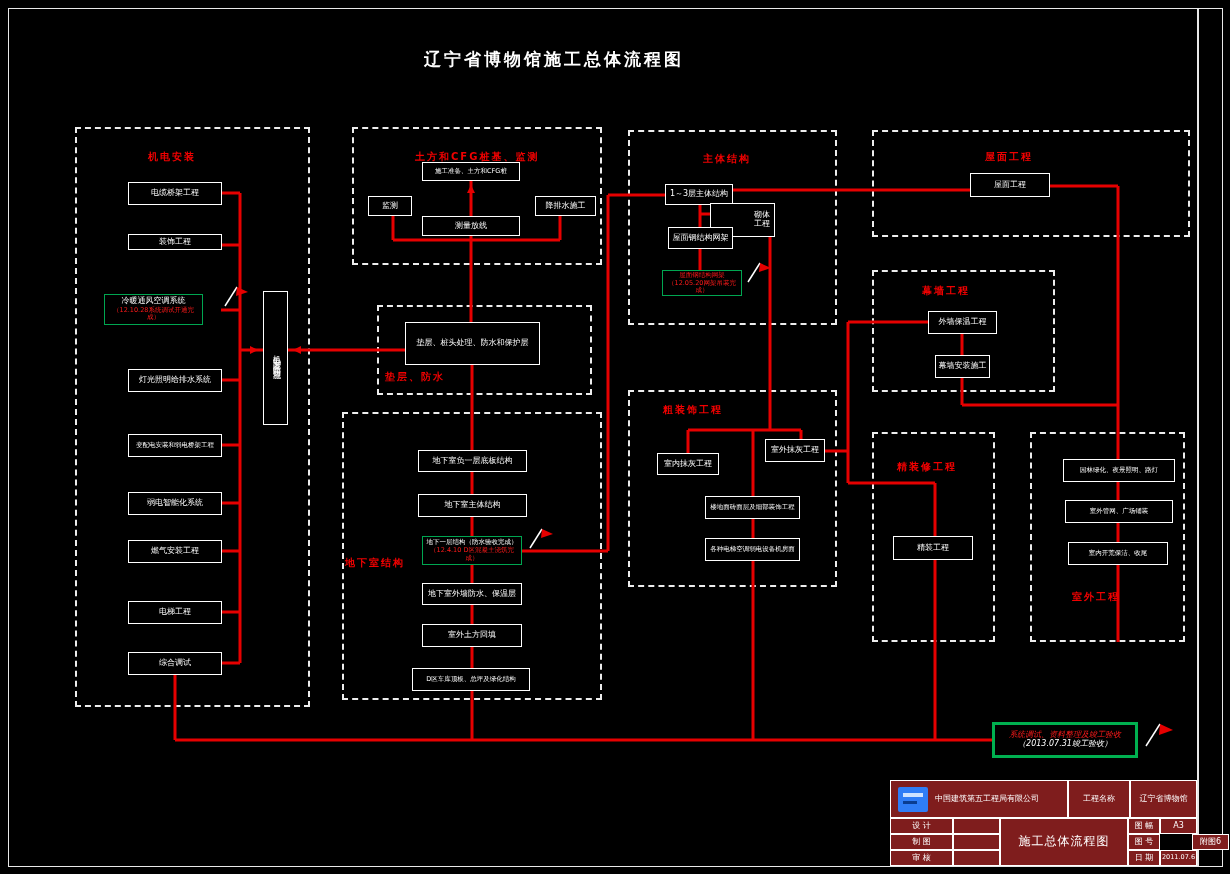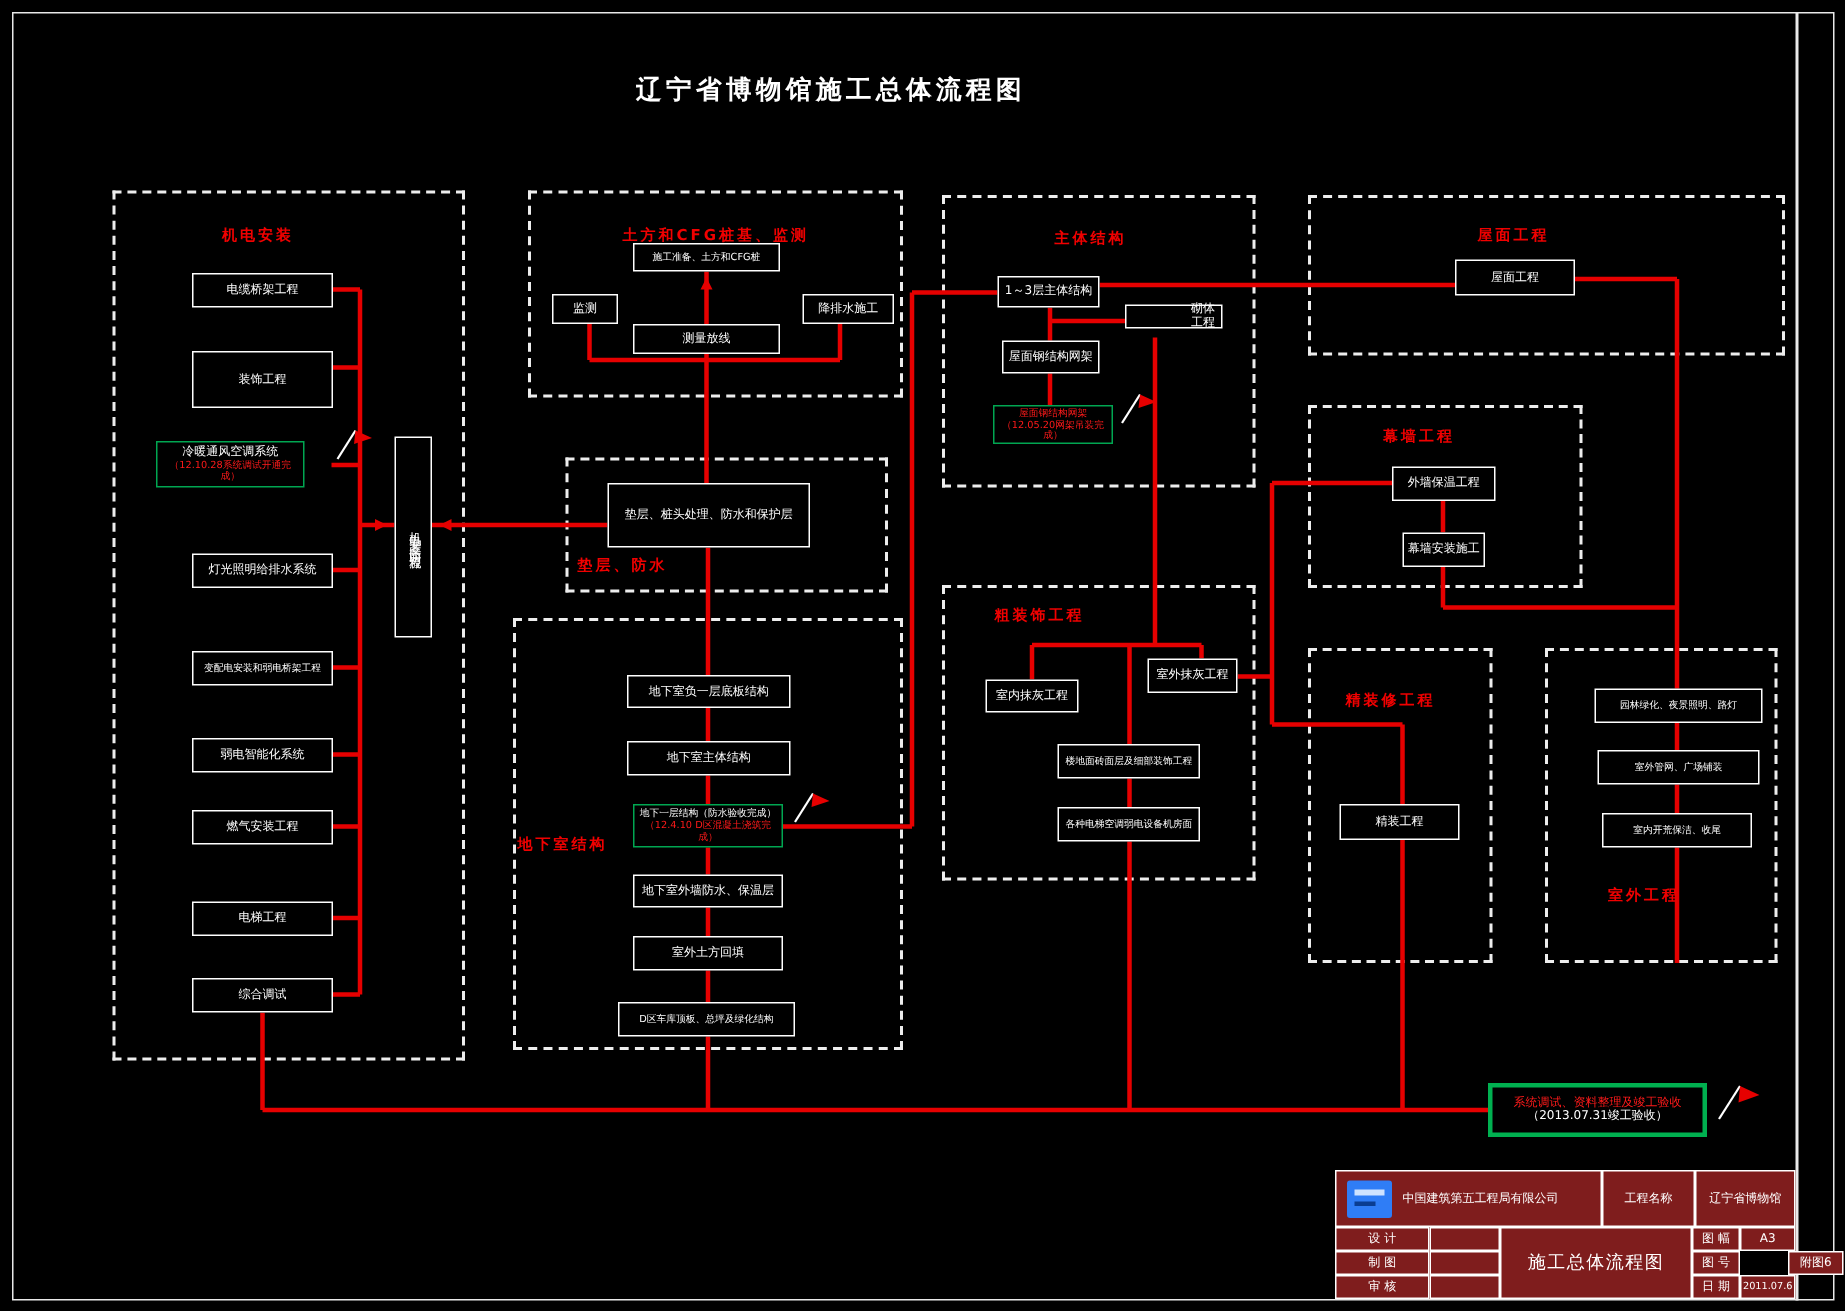--- a/index.html
+++ b/index.html
@@ -10,21 +10,21 @@
   .sec{position:absolute;border:2px dashed #ededed;z-index:0;box-sizing:border-box;}
   .stitle{position:absolute;color:#f00000;font-weight:bold;font-size:10px;letter-spacing:2px;white-space:nowrap;z-index:2;}
   .bx{position:absolute;background:#000;border:1px solid #fff;color:#fff;display:flex;
       align-items:center;justify-content:center;text-align:center;font-size:8px;line-height:1.1;
       z-index:2;box-sizing:border-box;padding:1px 2px;}
   .xs{font-size:6.5px;}
   .green{border-color:#00a651;flex-direction:column;}
   .green .l2{font-size:6.5px;color:#ff1a1a;margin-top:1px;}
   .redtxt{color:#ff1a1a;}
   .vbox{writing-mode:vertical-rl;text-orientation:upright;letter-spacing:2px;font-size:8px;}
-  .done{border:3px solid #00b050;flex-direction:column;font-size:8px;}
+  .done{border:3px solid #00b050;flex-direction:column;font-size:8px;font-style:italic;}
   svg.lines{position:absolute;left:0;top:0;z-index:1;}
   .flag{position:absolute;z-index:3;}
   
   .tb{position:absolute;z-index:2;color:#fff;font-size:8px;}
   .tb .cell{position:absolute;border:1px solid #fff;box-sizing:border-box;display:flex;
             align-items:center;justify-content:center;text-align:center;background:#7f1d1d;line-height:1.1;}
   .tb .left{justify-content:flex-start;padding-left:6px;}
   .logo{position:absolute;background:#2f7df6;border-radius:2px;}
   .logo:after{content:"";position:absolute;left:5px;top:6px;width:20px;height:4px;background:#cfe3ff;}
   .logo:before{content:"";position:absolute;left:5px;top:14px;width:14px;height:3px;background:#0a3d91;}
@@ -70,21 +70,21 @@
     <g fill="#e60000" stroke="none">
       <polygon points="250,346 258,350 250,354"></polygon>
       <polygon points="301,346 293,350 301,354"></polygon>
       <polygon points="467,193 471,185 475,193"></polygon>
     </g>
   </svg>
 
   <div class="sec" style="left:75px;top:127px;width:235px;height:580px;"></div>
   <div class="stitle" style="left:148px;top:150px;">机电安装</div>
   <div class="bx" style="left:128px;top:182px;width:94px;height:23px;">电缆桥架工程</div>
-  <div class="bx" style="left:128px;top:234px;width:94px;height:38px;">装饰工程</div>
+  <div class="bx" style="left:128px;top:234px;width:94px;height:16px;">装饰工程</div>
   <div class="bx green" style="left:104px;top:294px;width:99px;height:31px;">
     <span>冷暖通风空调系统</span>
     <span class="l2">（12.10.28系统调试开通完成）</span>
   </div>
   <div class="bx" style="left:128px;top:369px;width:94px;height:23px;">灯光照明给排水系统</div>
   <div class="bx xs" style="left:128px;top:434px;width:94px;height:23px;">变配电安装和弱电桥架工程</div>
   <div class="bx" style="left:128px;top:492px;width:94px;height:23px;">弱电智能化系统</div>
   <div class="bx" style="left:128px;top:540px;width:94px;height:23px;">燃气安装工程</div>
   <div class="bx" style="left:128px;top:601px;width:94px;height:23px;">电梯工程</div>
   <div class="bx" style="left:128px;top:652px;width:94px;height:23px;">综合调试</div>
@@ -109,21 +109,21 @@
     <span>地下一层结构（防水验收完成）</span>
     <span class="l2">（12.4.10 D区混凝土浇筑完成）</span>
   </div>
   <div class="bx" style="left:422px;top:583px;width:100px;height:22px;">地下室外墙防水、保温层</div>
   <div class="bx" style="left:422px;top:624px;width:100px;height:23px;">室外土方回填</div>
   <div class="bx xs" style="left:412px;top:668px;width:118px;height:23px;">D区车库顶板、总坪及绿化结构</div>
 
   <div class="sec" style="left:628px;top:130px;width:209px;height:195px;"></div>
   <div class="stitle" style="left:703px;top:152px;">主体结构</div>
   <div class="bx" style="left:665px;top:184px;width:68px;height:21px;">1～3层主体结构</div>
-  <div class="bx" style="left:750px;top:203px;width:65px;height:16px;padding-left:41px;">砌体工程</div>
+  <div class="bx" style="left:710px;top:203px;width:65px;height:34px;padding-left:41px;">砌体工程</div>
   <div class="bx" style="left:668px;top:227px;width:65px;height:22px;">屋面钢结构网架</div>
   <div class="bx green xs" style="left:662px;top:270px;width:80px;height:26px;">
     <span class="redtxt">屋面钢结构网架</span>
     <span class="l2">（12.05.20网架吊装完成）</span>
   </div>
 
   <div class="sec" style="left:872px;top:130px;width:318px;height:107px;"></div>
   <div class="stitle" style="left:985px;top:150px;">屋面工程</div>
   <div class="bx" style="left:970px;top:173px;width:80px;height:24px;">屋面工程</div>
 

